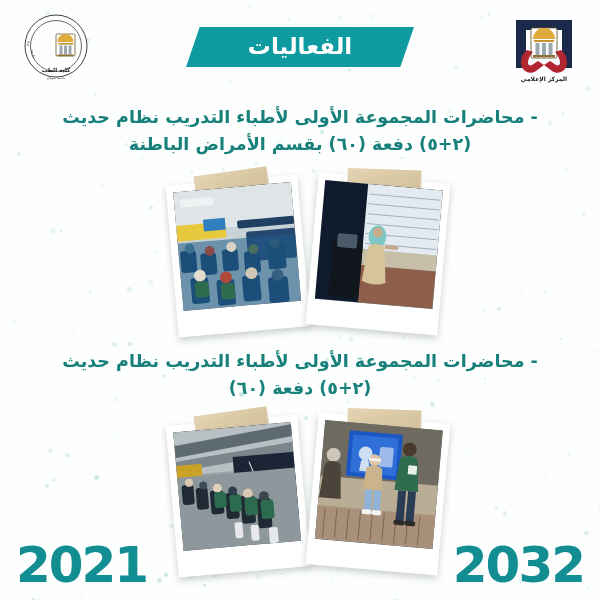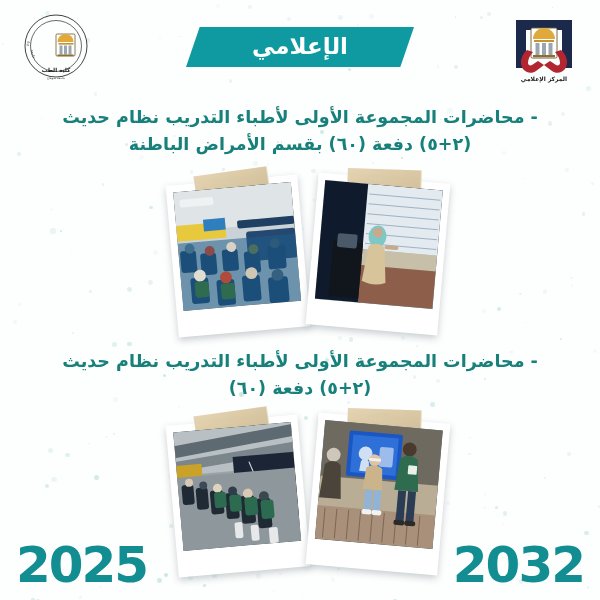--- a/index.html
+++ b/index.html
@@ -347,21 +347,21 @@
         <rect x="17.5" y="15" width="4" height="12" fill="#9ba7ae"></rect>
         <rect x="2" y="27" width="22" height="2.2" fill="#8d6f33"></rect>
       </g>
       <path d="M23 40 c-6 5 -8 13 -4 19 c3 4 9 5 13 2 l8 -6 l-6 -4 l-6 4 c-2 1 -4 0 -4 -2 c0 -4 2 -8 5 -11 z" fill="#b12630"></path>
       <path d="M57 40 c6 5 8 13 4 19 c-3 4 -9 5 -13 2 l-8 -6 l6 -4 l6 4 c2 1 4 0 4 -2 c0 -4 -2 -8 -5 -11 z" fill="#b12630"></path>
       <text x="40" y="71" text-anchor="middle" font-size="6" font-weight="bold" fill="#1a1a1a" font-family="DejaVu Sans, sans-serif">المركز الإعلامي</text>
     </svg>
   </div>
 
   <div class="banner">
-    <span class="banner-text">الإعلامي</span>
+    <span class="banner-text">الفعاليات</span>
   </div>
 
   <div class="headline headline-1">- محاضرات المجموعة الأولى لأطباء التدريب نظام حديث (٢+٥) دفعة (٦٠) بقسم الأمراض الباطنة</div>
 
   <div class="polaroid ph-1">
     <div class="tape"></div>
     <div class="photo">
       <svg width="100%" height="100%" viewBox="0 0 120 120" preserveAspectRatio="xMidYMid slice">
         <rect width="120" height="120" fill="#c9d2d6"></rect>
         <rect x="0" y="0" width="120" height="40" fill="#dfe5e7"></rect>
@@ -518,16 +518,16 @@
           <rect x="88" y="38" width="9" height="9" rx="1" fill="#e9efe9"></rect>
           <rect x="80" y="64" width="8" height="32" fill="#2b3d55"></rect>
           <rect x="90" y="64" width="8" height="32" fill="#2b3d55"></rect>
           <rect x="78" y="94" width="11" height="5" rx="2" fill="#2a2a28"></rect>
           <rect x="89" y="94" width="11" height="5" rx="2" fill="#2a2a28"></rect>
         </g>
       </svg>
     </div>
   </div>
 
-  <div class="year year-left">2025</div>
+  <div class="year year-left">2021</div>
   <div class="year year-right">2032</div>
 
 </div>
 
 </body></html>

